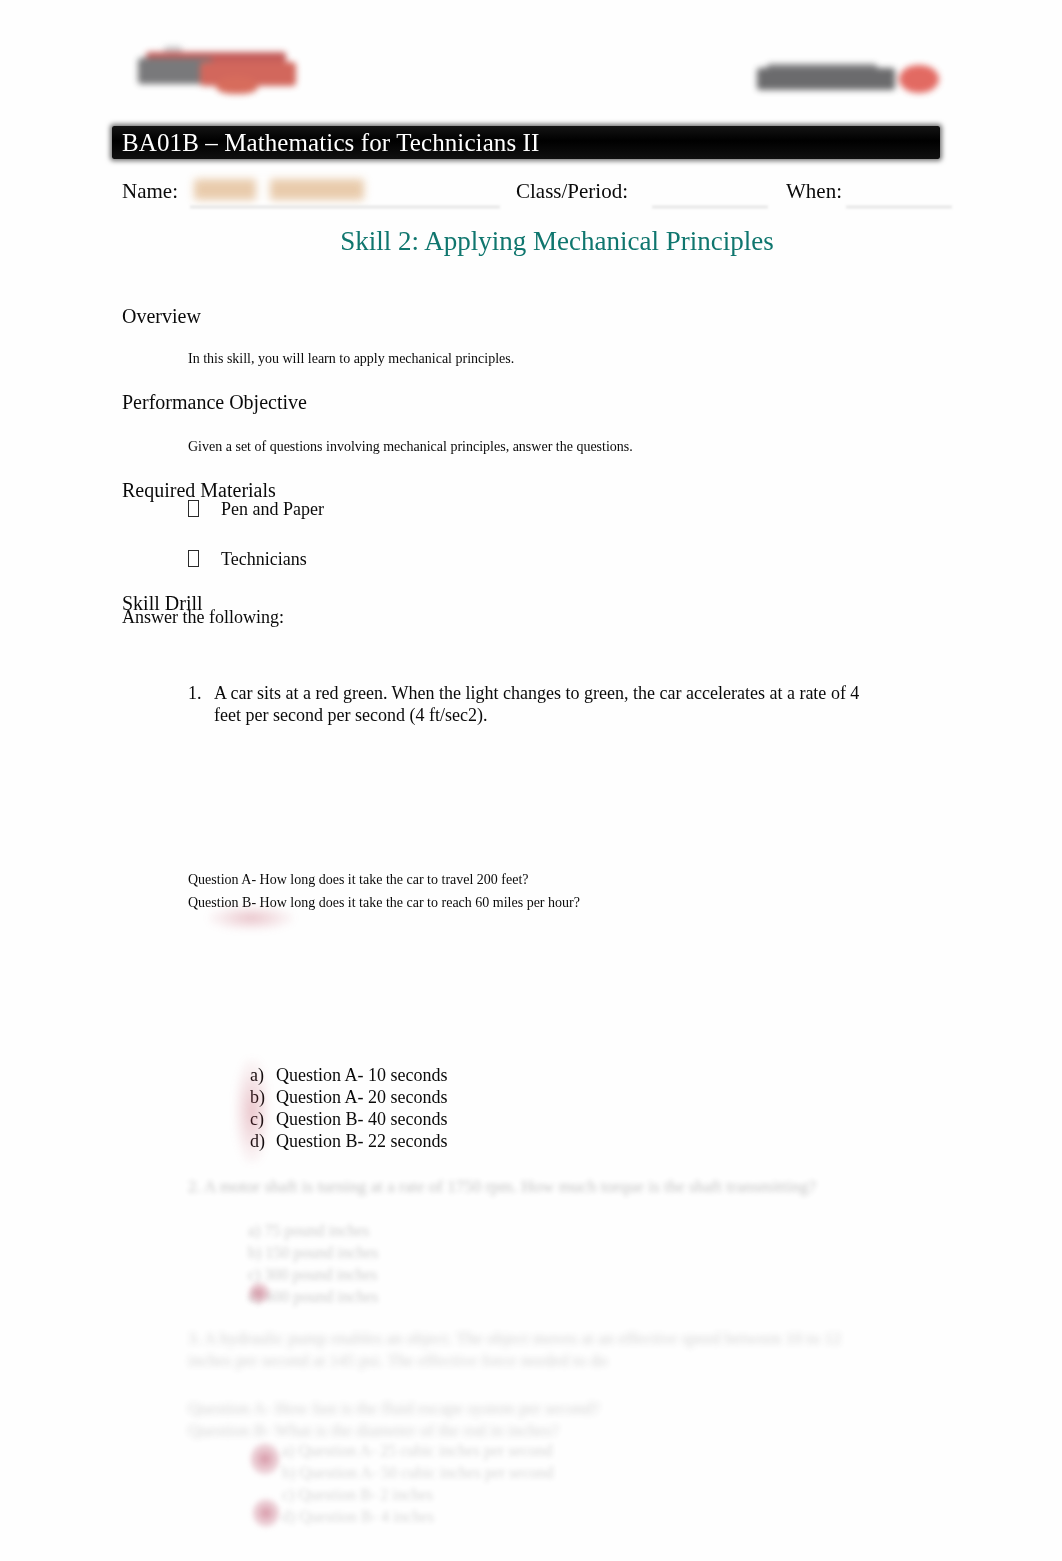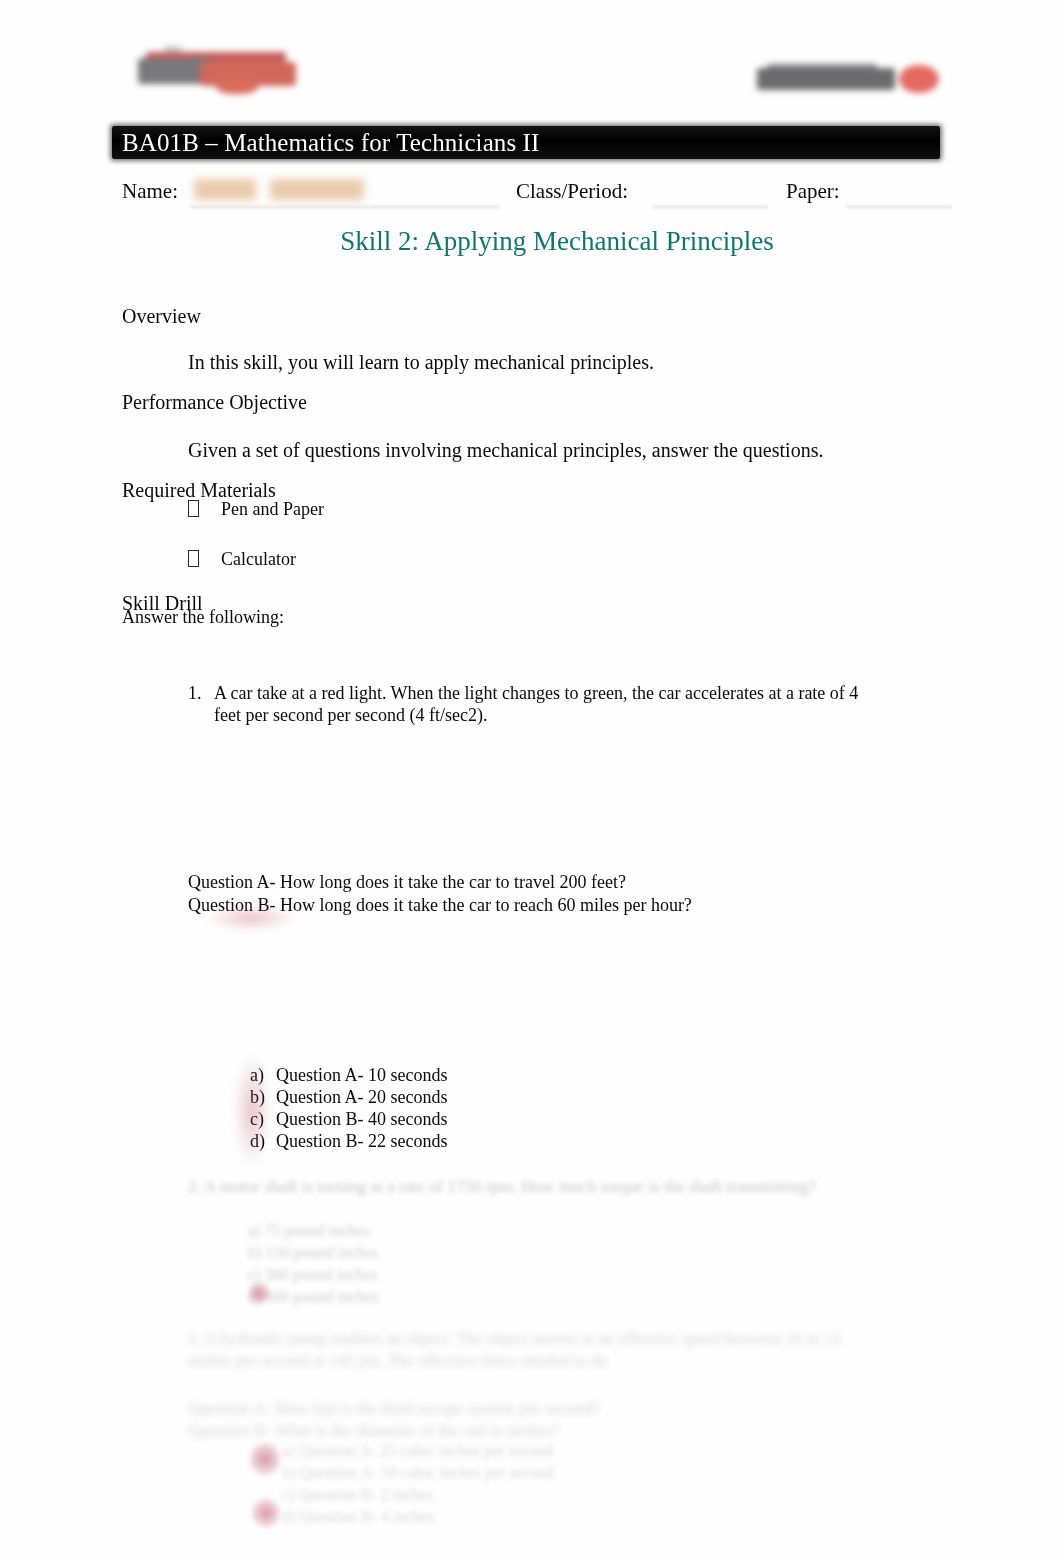--- a/index.html
+++ b/index.html
@@ -192,21 +192,21 @@
   .h-sec {
     position: absolute;
     left: 122px;
     font-size: 20px;
     line-height: 1;
     white-space: nowrap;
   }
   .p-ind {
     position: absolute;
     left: 188px;
-    font-size: 20px;
+    font-size: 14px;
     line-height: 1;
     white-space: nowrap;
   }
   .p-left {
     position: absolute;
     left: 122px;
     font-size: 18px;
     line-height: 1;
     white-space: nowrap;
   }
@@ -241,21 +241,21 @@
     top: 0;
   }
   .q-num .qbody {
     display: block;
     margin-left: 26px;
   }
 
   .qa-line {
     position: absolute;
     left: 188px;
-    font-size: 18px;
+    font-size: 14px;
     line-height: 1;
     white-space: nowrap;
   }
 
   
   .choices {
     position: absolute;
     left: 250px;
     font-size: 18px;
     line-height: 22px;
@@ -334,21 +334,21 @@
   <div class="field-row">
     <div class="field-label lbl-name">Name:</div>
     <div class="redact-name">
         <div class="rn-gap"></div>
       </div>
     <div class="rule rule-name"></div>
 
     <div class="field-label lbl-class">Class/Period:</div>
     <div class="rule rule-class"></div>
 
-    <div class="field-label lbl-date">Paper:</div>
+    <div class="field-label lbl-date">When:</div>
     <div class="rule rule-date"></div>
   </div>
 
   <div class="skill-title">
     <span>Skill 2: Applying Mechanical Principles</span>
   </div>
 
   <div class="content">
 
     <div class="h-sec" style="top:306px">Overview</div>
@@ -356,30 +356,30 @@
 
     <div class="h-sec" style="top:392px">Performance Objective</div>
     <div class="p-ind" style="top:440px">Given a set of questions involving mechanical principles, answer the questions.</div>
 
     <div class="h-sec" style="top:480px">Required Materials</div>
 
     <div class="bullet-item" style="top:500px">
       <span class="bullet-box"></span><span>Pen and Paper</span>
     </div>
     <div class="bullet-item" style="top:550px">
-      <span class="bullet-box"></span><span>Calculator</span>
+      <span class="bullet-box"></span><span>Technicians</span>
     </div>
 
     <div class="h-sec" style="top:593px">Skill Drill</div>
     <div class="p-left" style="top:608px">Answer the following:</div>
 
     <div class="q-num" style="top:682px">
       <span class="num">1.</span>
       <span class="qbody">
-        <span>A car take at a red light. When the light changes to green, the car accelerates at a rate</span>
+        <span>A car sits at a red green. When the light changes to green, the car accelerates at a rate</span>
         <span>of 4 feet per second per second (4 ft/sec2).</span>
       </span>
     </div>
 
     <div class="qa-line" style="top:873px">Question A- How long does it take the car to travel 200 feet?</div>
     <div class="qa-line" style="top:896px">Question B- How long does it take the car to reach 60 miles per hour?</div>
     <div class="pink-smudge" style="left:208px; top:905px; width:86px; height:26px;"></div>
 
     <div class="choices" style="top:1064px">
       <div class="choice">

